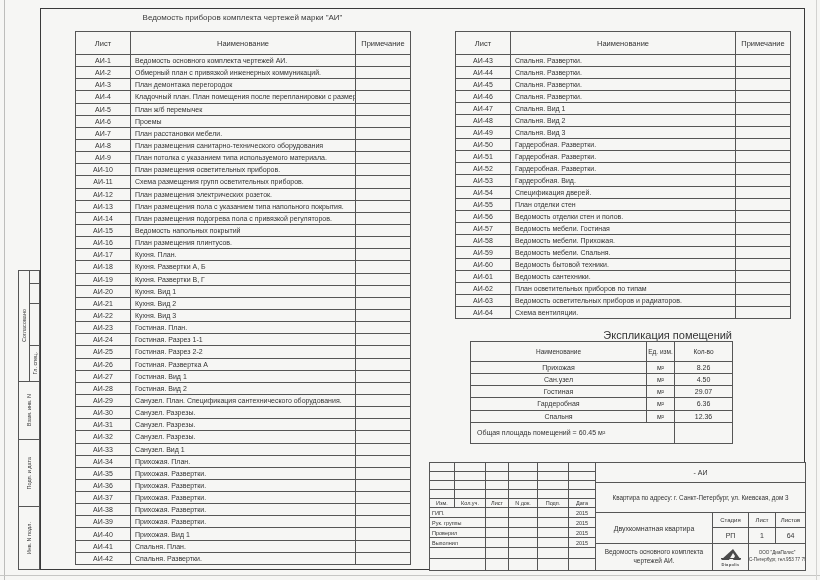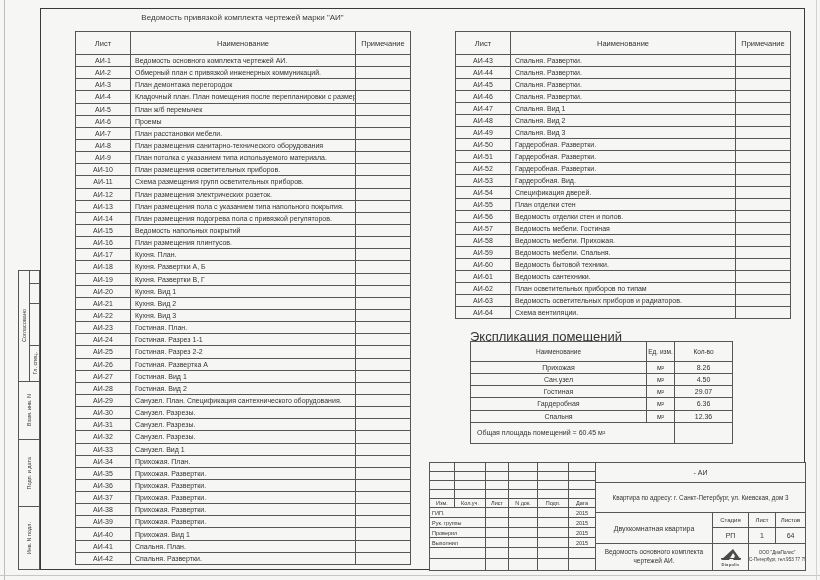--- a/index.html
+++ b/index.html
@@ -17,21 +17,21 @@
   table,th,td{border:1px solid #565656;}
   th{font-weight:normal;}
   .reg{width:335px;border:1.5px solid #3a3a3a;}
   .reg th{font-size:7.5px;height:22px;text-align:center;padding:0;}
   .reg td{font-size:7px;padding:0;white-space:nowrap;overflow:hidden;}
   .reg td.c-sheet{text-align:center;}
   .reg td.c-name{text-align:left;padding-left:4px;}
   .reg-left{left:75px;top:31px;height:534px;}
   .reg-right{left:455px;top:31px;height:288px;}
 
-  .expl-title{position:absolute;left:470px;top:329px;width:262px;text-align:left;font-size:13px;}
+  .expl-title{position:absolute;left:470px;top:329px;width:262px;text-align:right;font-size:11px;}
   .expl{left:470px;top:341px;width:262px;height:103px;border:1.5px solid #3a3a3a;}
   .expl th{font-size:6.5px;height:19px;text-align:center;padding:0;line-height:1.15;}
   .expl td{font-size:7px;text-align:center;padding:0;white-space:nowrap;overflow:hidden;}
   .expl td.t-total{text-align:left;padding-left:6px;}
 
   .sig-table{left:429px;top:462px;width:166px;height:108px;border:1.5px solid #3a3a3a;}
   .sig-table th,.sig-table td{font-size:5.5px;padding:0;text-align:center;white-space:nowrap;overflow:hidden;}
   .sig-table td.r-label{text-align:left;padding-left:2px;}
   .tb-right{left:595px;top:462px;width:210px;height:108px;border:1.5px solid #3a3a3a;}
   .tb-right td{font-size:7px;text-align:center;padding:0;overflow:hidden;}
@@ -56,21 +56,21 @@
 </head>
 <body>
 
 <div class="page">
   <div class="scan-edge-left"></div>
   <div class="scan-edge-bottom"></div>
   <div class="scan-edge-right"></div>
 
   <div class="frame"></div>
 
-  <div class="doc-title">Ведомость привязкой комплекта чертежей марки "АИ"</div>
+  <div class="doc-title">Ведомость приборов комплекта чертежей марки "АИ"</div>
 
   <table class="reg reg-left">
     <colgroup>
         <col style="width:55px">
         <col style="width:225px">
         <col style="width:55px">
       </colgroup>
     <thead>
       <tr>
         <th>Лист</th>

